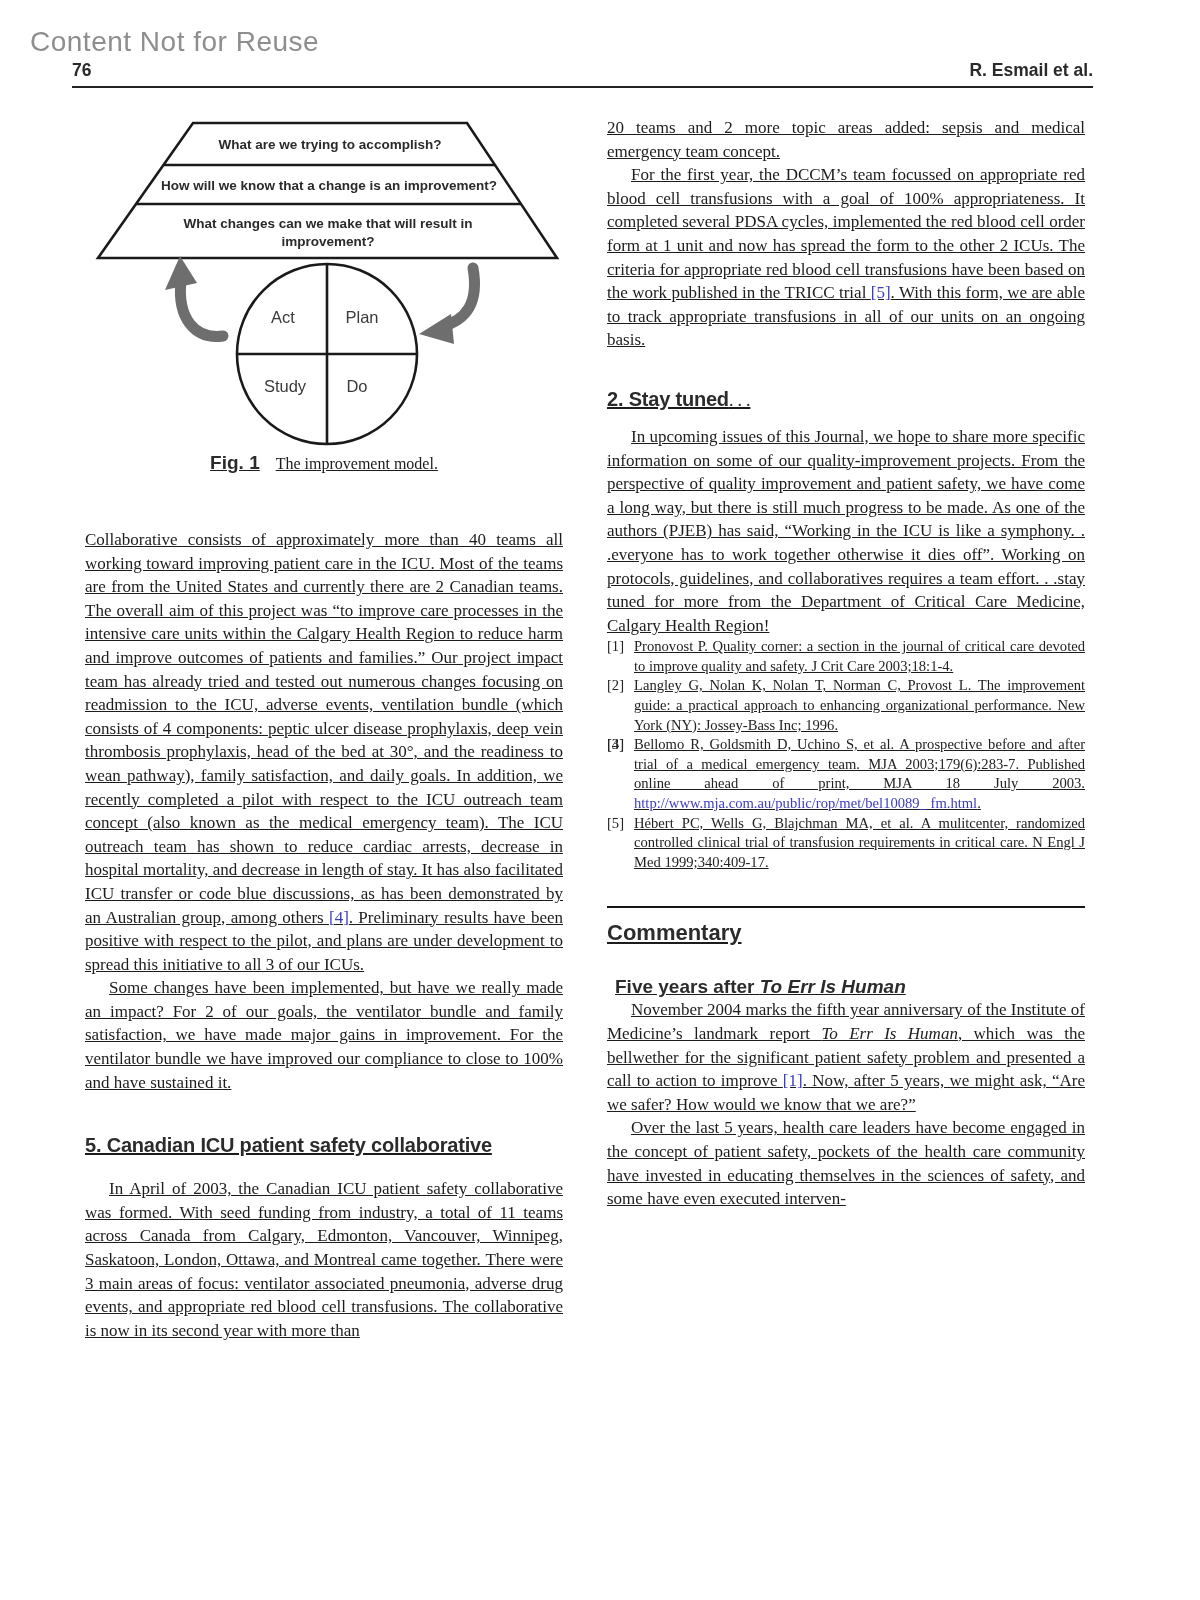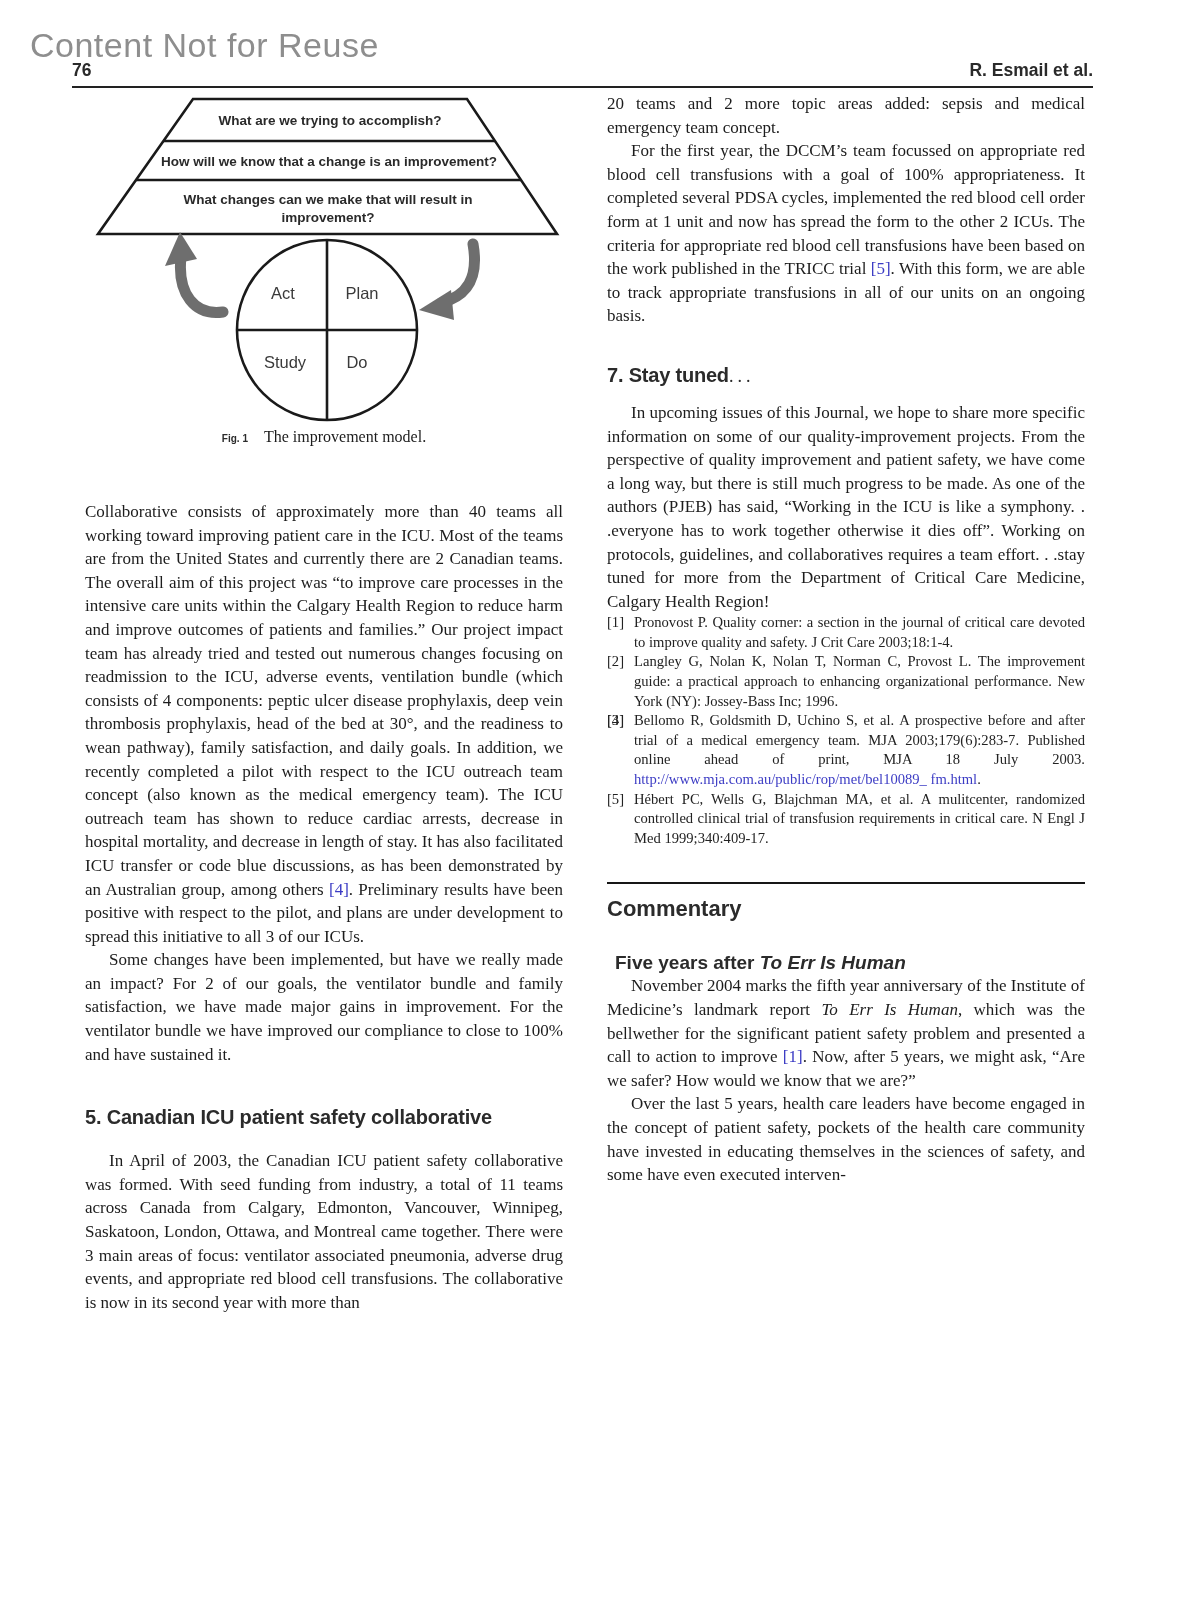--- a/index.html
+++ b/index.html
@@ -8,33 +8,33 @@
     width:1200px;height:1600px;
     background:#ffffff;
     font-family:"Liberation Serif","DejaVu Serif",serif;
     color:#1c1c1c;
     overflow:hidden;
   }
   
   .watermark{
     position:absolute;left:30px;top:26px;
     font-family:"Liberation Sans","DejaVu Sans",sans-serif;
-    font-size:34px;color:#8e8e8e;letter-spacing:0.5px;
+    font-size:28px;color:#8e8e8e;letter-spacing:0.5px;
   }
   
   .header{
     position:absolute;left:72px;top:60px;width:1021px;
     border-bottom:2.5px solid #222;
     padding-bottom:5px;
     font-family:"Liberation Sans","DejaVu Sans",sans-serif;
     font-weight:bold;font-size:17.5px;color:#2a2a2a;
     display:flex;justify-content:space-between;align-items:flex-end;gap:36px;
   }
   
-  .col{position:absolute;top:92px;width:478px;}
+  .col{position:absolute;top:116px;width:478px;text-decoration:underline;}
   .col-left{left:85px;}
   .col-right{left:607px;}
   p.body{
     margin:0;font-size:17px;line-height:23.6px;text-align:justify;
   }
   p.body.indent{text-indent:24px;}
   .cite{color:#3b3bc4;}
   a.cite,a.url{color:#3b3bc4;text-decoration:none;cursor:pointer;}
   .sec-heading{
     font-family:"Liberation Sans","DejaVu Sans",sans-serif;
@@ -43,21 +43,21 @@
   }
   .dots{font-family:"Liberation Serif",serif;font-weight:normal;font-size:18px;}
   
   .figure-wrap{margin:0;}
   .figure-svg{display:block;}
   .fig-caption{
     text-align:center;margin-top:4px;margin-bottom:54px;font-size:16px;
   }
   .fig-caption .fig-label{
     font-family:"Liberation Sans","DejaVu Sans",sans-serif;
-    font-weight:bold;font-size:10px;color:#2b2b2b;margin-right:16px;
+    font-weight:bold;font-size:19px;color:#2b2b2b;margin-right:16px;
   }
   .fig-band{
     font-family:"Liberation Sans","DejaVu Sans",sans-serif;
     font-weight:bold;font-size:13.5px;fill:#2a2a2a;
   }
   .fig-quad{
     font-family:"Liberation Sans","DejaVu Sans",sans-serif;
     font-size:16.5px;fill:#3a3a3a;
   }
   
@@ -141,21 +141,21 @@
 
     <p class="body indent">In April of 2003, the Canadian ICU patient safety collaborative was formed. With seed funding from industry, a total of 11 teams across Canada from Calgary, Edmonton, Vancouver, Winnipeg, Saskatoon, London, Ottawa, and Montreal came together. There were 3 main areas of focus: ventilator associated pneumonia, adverse drug events, and appropriate red blood cell transfusions. The collaborative is now in its second year with more than</p>
   </div>
 
   <div class="col col-right">
 
     <p class="body">20 teams and 2 more topic areas added: sepsis and medical emergency team concept.</p>
 
     <p class="body indent"><span>For the first year, the DCCM’s team focussed on appropriate red blood cell transfusions with a goal of 100% appropriateness. It completed several PDSA cycles, implemented the red blood cell order form at 1 unit and now has spread the form to the other 2 ICUs. The criteria for appropriate red blood cell transfusions have been based on the work published in the TRICC trial </span><a class="cite">[5]</a><span>. With this form, we are able to track appropriate transfusions in all of our units on an ongoing basis.</span></p>
 
-    <h2 class="sec-heading h-sec7"><span>7. Stay tuned</span><span class="dots">. . .</span></h2>
+    <h2 class="sec-heading h-sec7"><span>2. Stay tuned</span><span class="dots">. . .</span></h2>
 
     <p class="body indent">In upcoming issues of this Journal, we hope to share more specific information on some of our quality-improvement projects. From the perspective of quality improvement and patient safety, we have come a long way, but there is still much progress to be made. As one of the authors (PJEB) has said, “Working in the ICU is like a symphony. . .everyone has to work together otherwise it dies off”. Working on protocols, guidelines, and collaboratives requires a team effort. . .stay tuned for more from the Department of Critical Care Medicine, Calgary Health Region!</p>
 
 
     <div>
       <p class="ref"><span class="marker">[1]</span><span>Pronovost P. Quality corner: a section in the journal of critical care devoted to improve quality and safety. J Crit Care 2003;18:1-4.</span></p>
       <p class="ref"><span class="marker">[2]</span><span>Langley G, Nolan K, Nolan T, Norman C, Provost L. The improvement guide: a practical approach to enhancing organizational performance. New York (NY): Jossey-Bass Inc; 1996.</span></p>
       <p class="ref"><span class="marker">[3]</span></p>
       <p class="ref"><span class="marker">[4]</span><span>Bellomo R, Goldsmith D, Uchino S, et al. A prospective before and after trial of a medical emergency team. MJA 2003;179(6):283-7. Published online ahead of print, MJA 18 July 2003. </span><a class="url">http://www.mja.com.au/public/rop/met/bel10089_ fm.html</a><span>.</span></p>
       <p class="ref"><span class="marker">[5]</span><span>Hébert PC, Wells G, Blajchman MA, et al. A mulitcenter, randomized controlled clinical trial of transfusion requirements in critical care. N Engl J Med 1999;340:409-17.</span></p>

